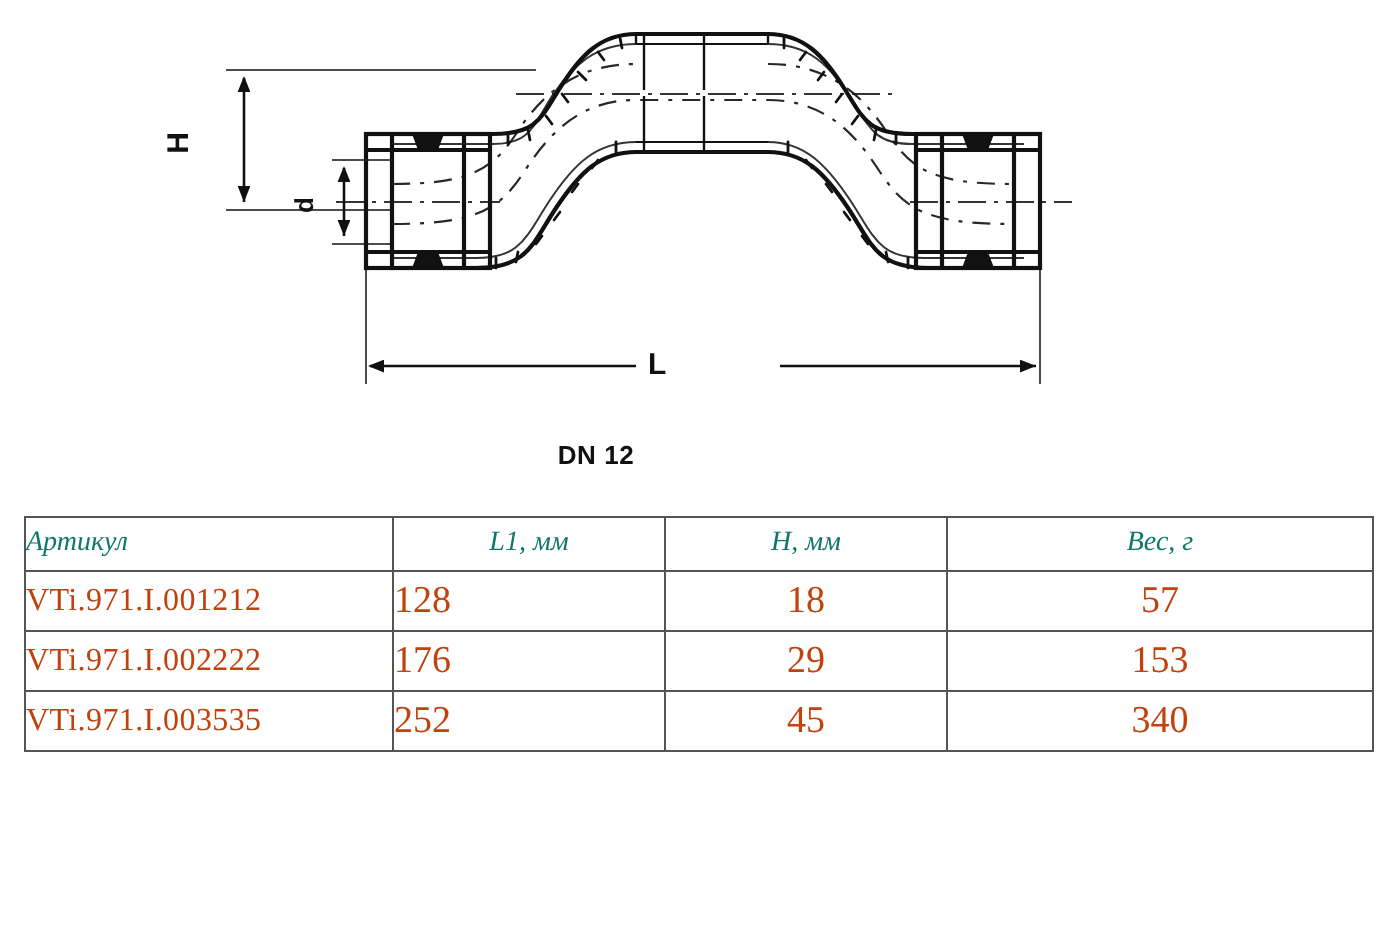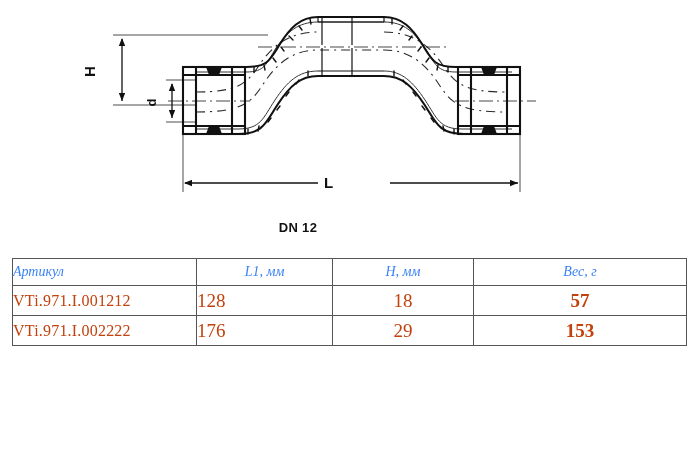--- a/index.html
+++ b/index.html
@@ -77,26 +77,26 @@
     border: 1.5px solid #555;
     padding: 0;
     height: 29px;
     vertical-align: middle;
   }
   table#spec-table thead th {
     height: 26px;
     font-style: italic;
     font-weight: normal;
     font-size: 14px;
-    color: #3b82f6;
+    color: #0f766e;
   }
   th.col-article, td.col-article { width: 183px; text-align: left;   padding-left: 10px; }
   th.col-l1,      td.col-l1      { width: 135px; }
   th.col-h,       td.col-h       { width: 140px; text-align: center; }
-  th.col-weight,  td.col-weight  { width: 212px; text-align: center; font-weight: bold; }
+  th.col-weight,  td.col-weight  { width: 212px; text-align: center; }
 
   table#spec-table tbody td {
     font-size: 17px;
     color: #c2410c;
   }
   table#spec-table tbody td.col-article {
     font-size: 16px;
     letter-spacing: 0.2px;
   }
   table#spec-table tbody td.col-l1,
@@ -282,15 +282,21 @@
           <td class="col-l1">128</td>
           <td class="col-h">18</td>
           <td class="col-weight">57</td>
         </tr>
         <tr>
           <td class="col-article">VTi.971.I.002222</td>
           <td class="col-l1">176</td>
           <td class="col-h">29</td>
           <td class="col-weight">153</td>
         </tr>
+        <tr>
+          <td class="col-article">VTi.971.I.003535</td>
+          <td class="col-l1">252</td>
+          <td class="col-h">45</td>
+          <td class="col-weight">340</td>
+        </tr>
       </tbody>
   </table>
 </div>
 
 </body></html>

